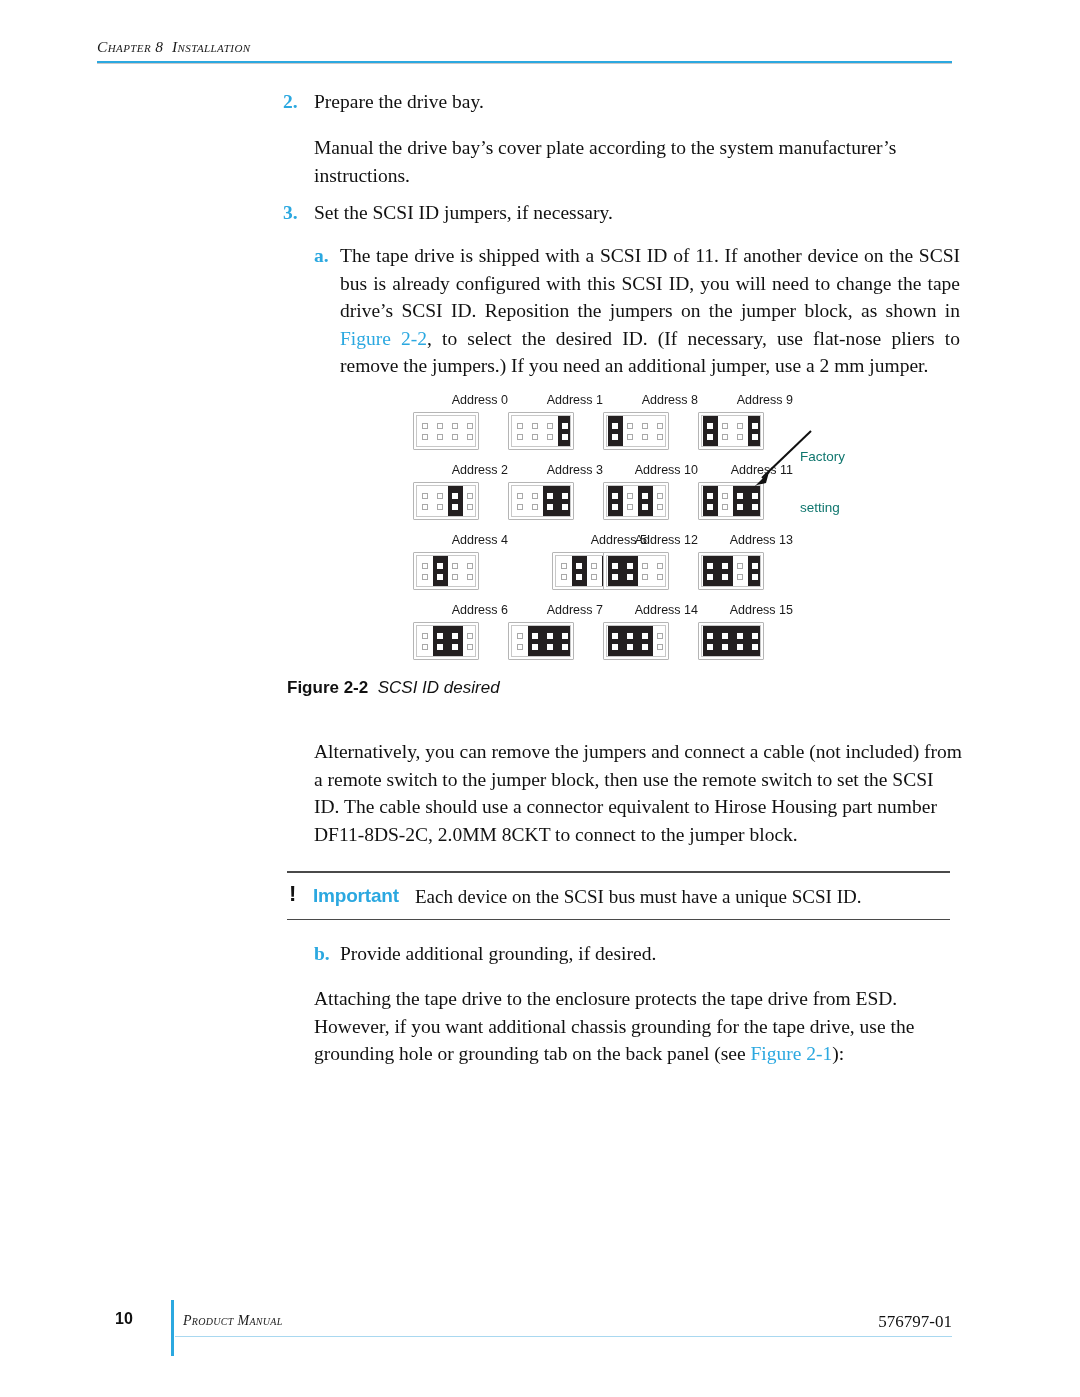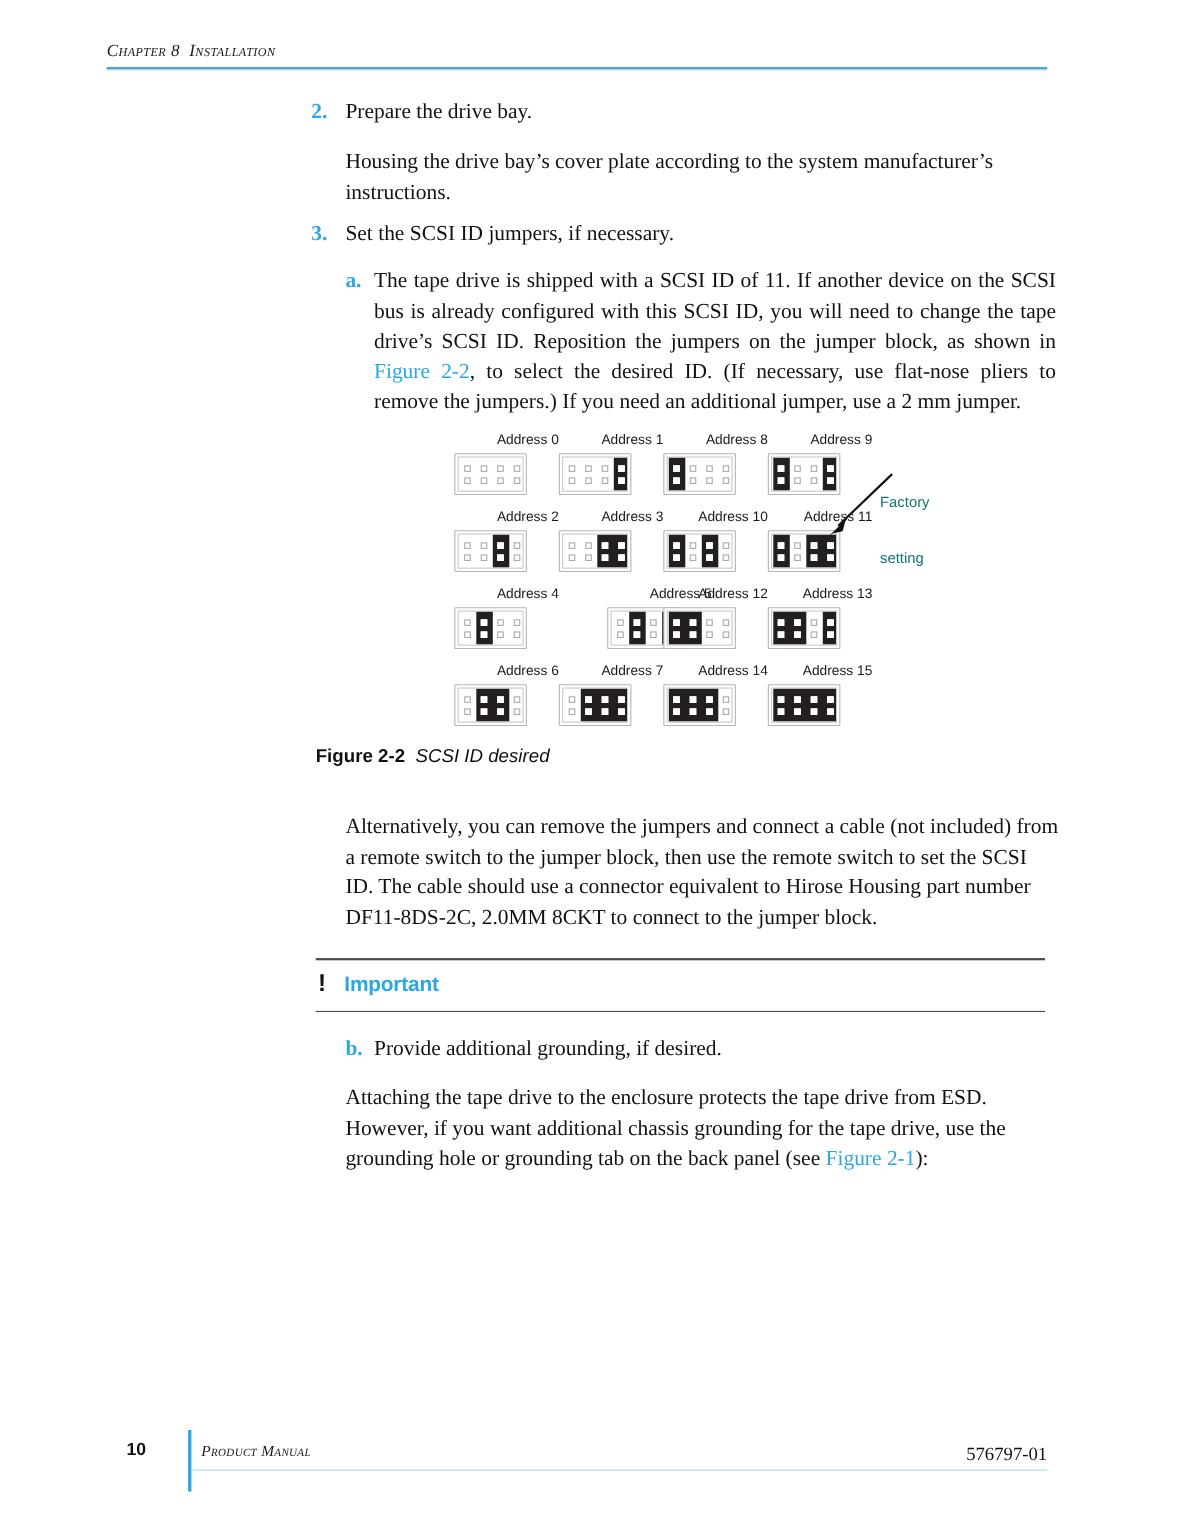--- a/index.html
+++ b/index.html
@@ -172,21 +172,21 @@
   <div class="header-text">Chapter 8  Installation</div>
   <div class="header-rule"></div>
   <div class="header-rule-2"></div>
 </div>
 
 <div class="content">
 
   <div class="marker" style="left:283px; top:88px;">2.</div>
   <div class="para" style="left:314px; top:88px; width:640px;">Prepare the drive bay.</div>
 
-  <div class="para" style="left:314px; top:134px; width:646px;">Housing the drive bay’s cover plate according to the system manufacturer’s instructions.</div>
+  <div class="para" style="left:314px; top:134px; width:646px;">Manual the drive bay’s cover plate according to the system manufacturer’s instructions.</div>
 
   <div class="marker" style="left:283px; top:199px;">3.</div>
   <div class="para" style="left:314px; top:199px; width:640px;">Set the SCSI ID jumpers, if necessary.</div>
 
   <div class="marker" style="left:314px; top:242px;">a.</div>
   <div class="para" style="left:340px; top:242px; width:620px; text-align:justify;"><span>The tape drive is shipped with a SCSI ID of 11. If another device on the SCSI bus is already configured with this SCSI ID, you will need to change the tape drive’s SCSI ID. Reposition the jumpers on the jumper block, as shown in </span><span class="lnk">Figure 2-2</span><span>, to select the desired ID. (If necessary, use flat-nose pliers to remove the jumpers.) If you need an additional jumper, use a 2 mm jumper.</span></div>
 
   <div class="figure">
       <div class="jcell" style="left: 0px; top: 0px;">
         <div class="jlabel">Address 0</div>
@@ -461,20 +461,21 @@
 
   <div class="fig-caption"><b>Figure 2-2</b><span>&nbsp;&nbsp;</span><i>SCSI ID desired</i></div>
 
   <div class="para" style="left:314px; top:738px; width:648px;">Alternatively, you can remove the jumpers and connect a cable (not included) from a remote switch to the jumper block, then use the remote switch to set the SCSI ID. The cable should use a connector equivalent to Hirose Housing part number DF11-8DS-2C, 2.0MM 8CKT to connect to the jumper block.</div>
 
   <div class="note">
     <div class="note-rule"></div>
     <div class="note-body">
       <div class="note-bang">!</div>
       <div class="note-label">Important</div>
+      <div class="note-text">Each device on the SCSI bus must have a unique SCSI ID.</div>
     </div>
     <div class="note-rule"></div>
   </div>
 
   <div class="marker" style="left:314px; top:940px;">b.</div>
   <div class="para" style="left:340px; top:940px; width:620px;">Provide additional grounding, if desired.</div>
 
   <div class="para" style="left:314px; top:985px; width:650px;"><span>Attaching the tape drive to the enclosure protects the tape drive from ESD. However, if you want additional chassis grounding for the tape drive, use the grounding hole or grounding tab on the back panel (see </span><span class="lnk">Figure 2-1</span><span>):</span></div>
 
 </div>

